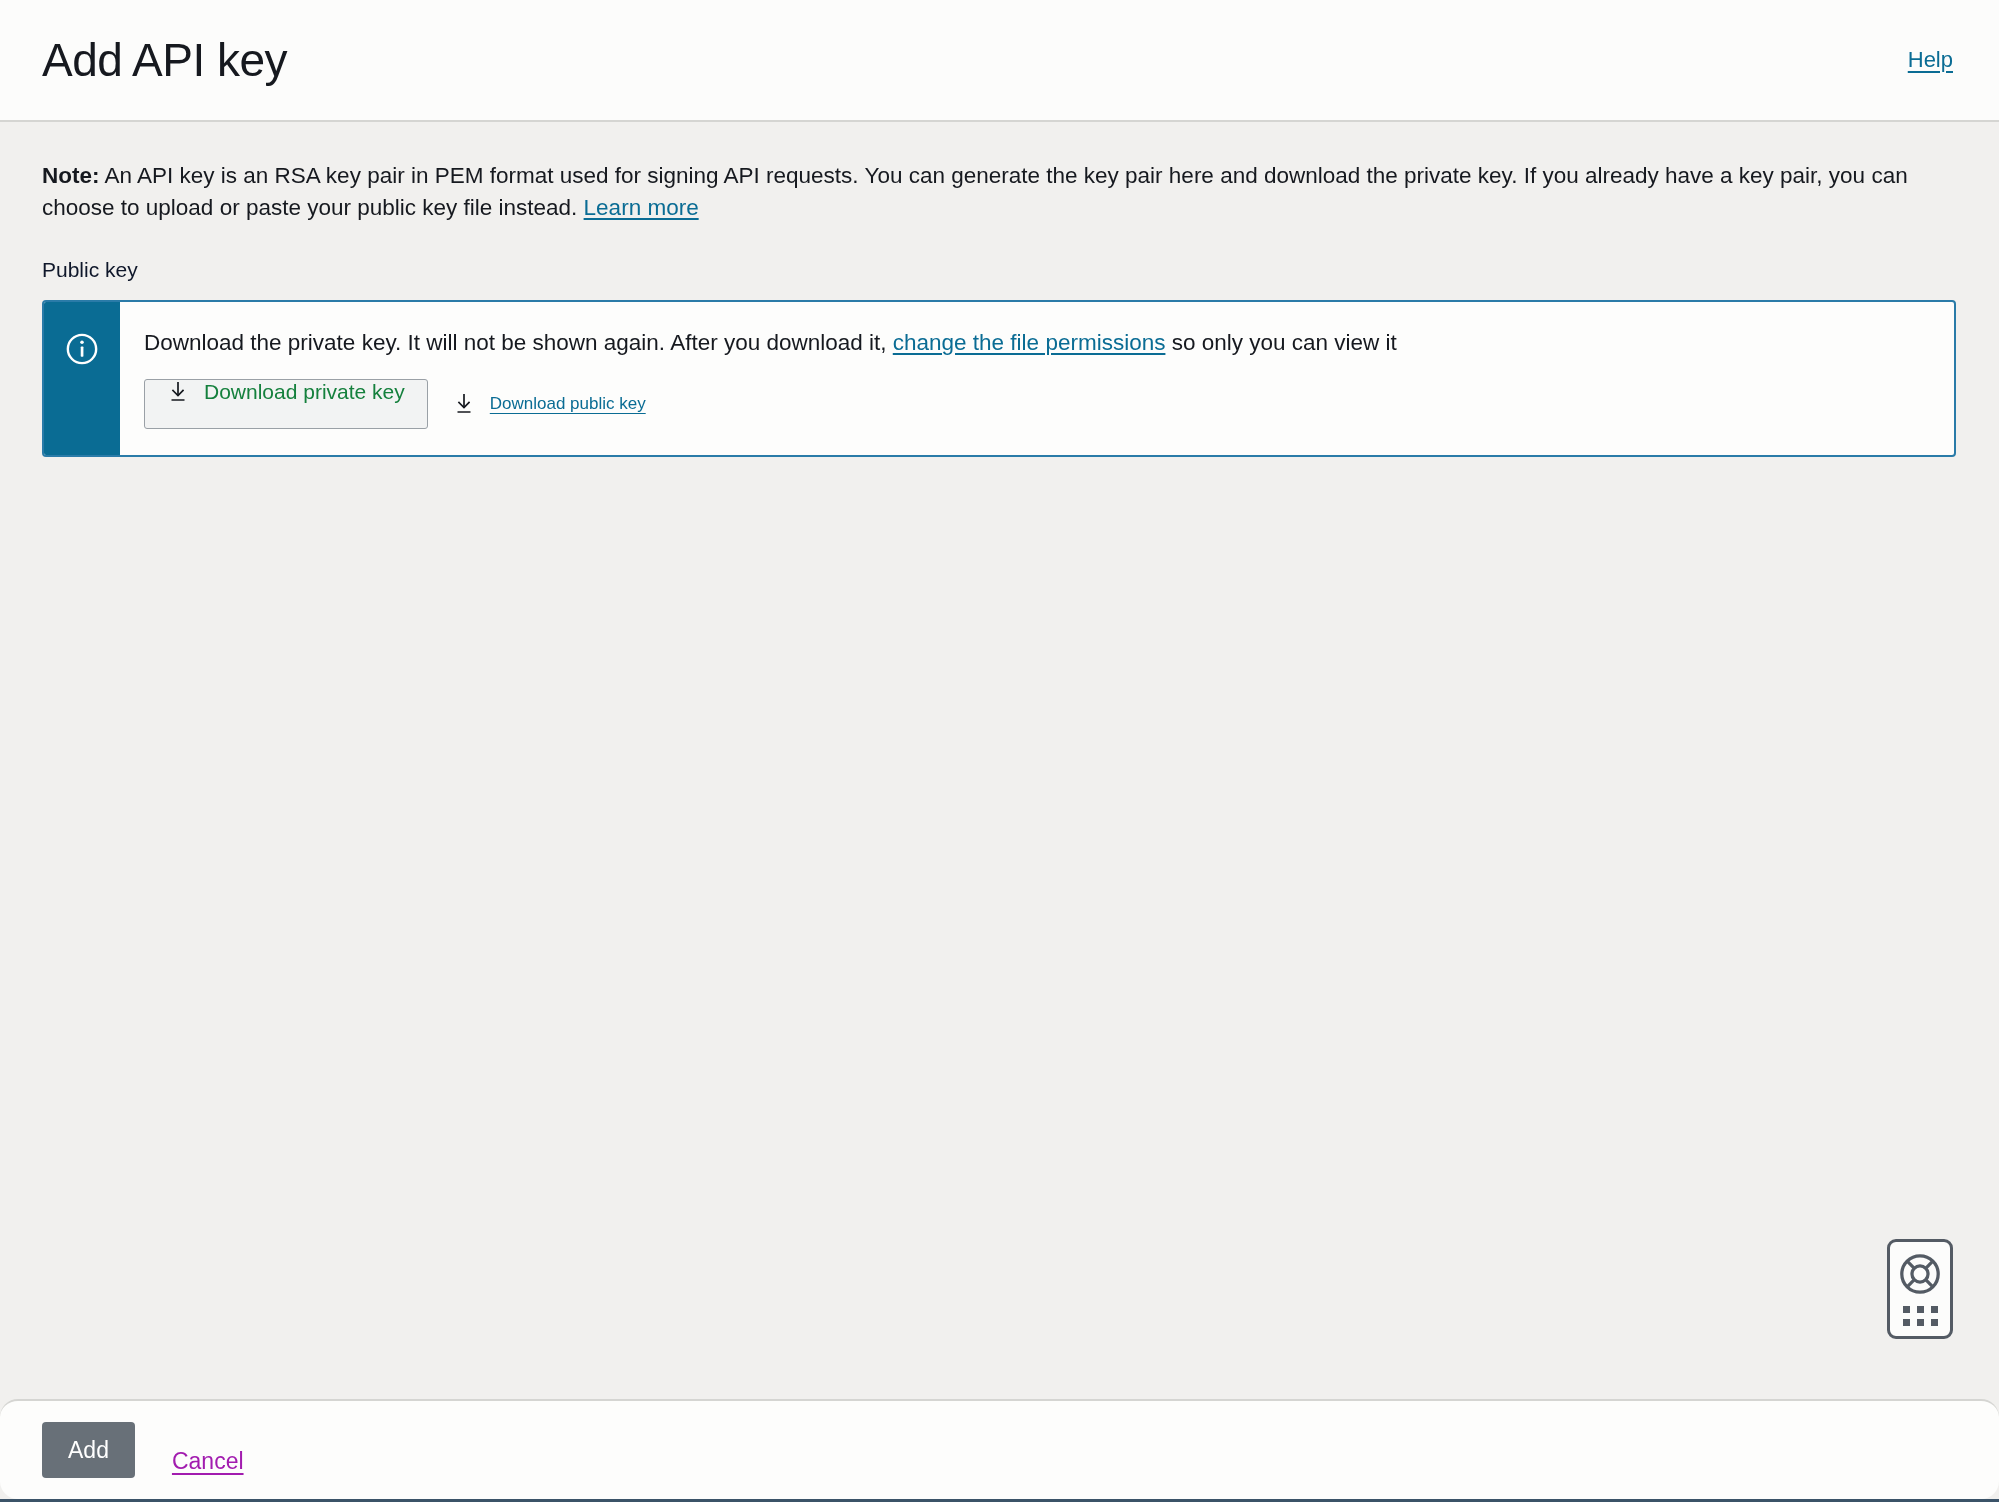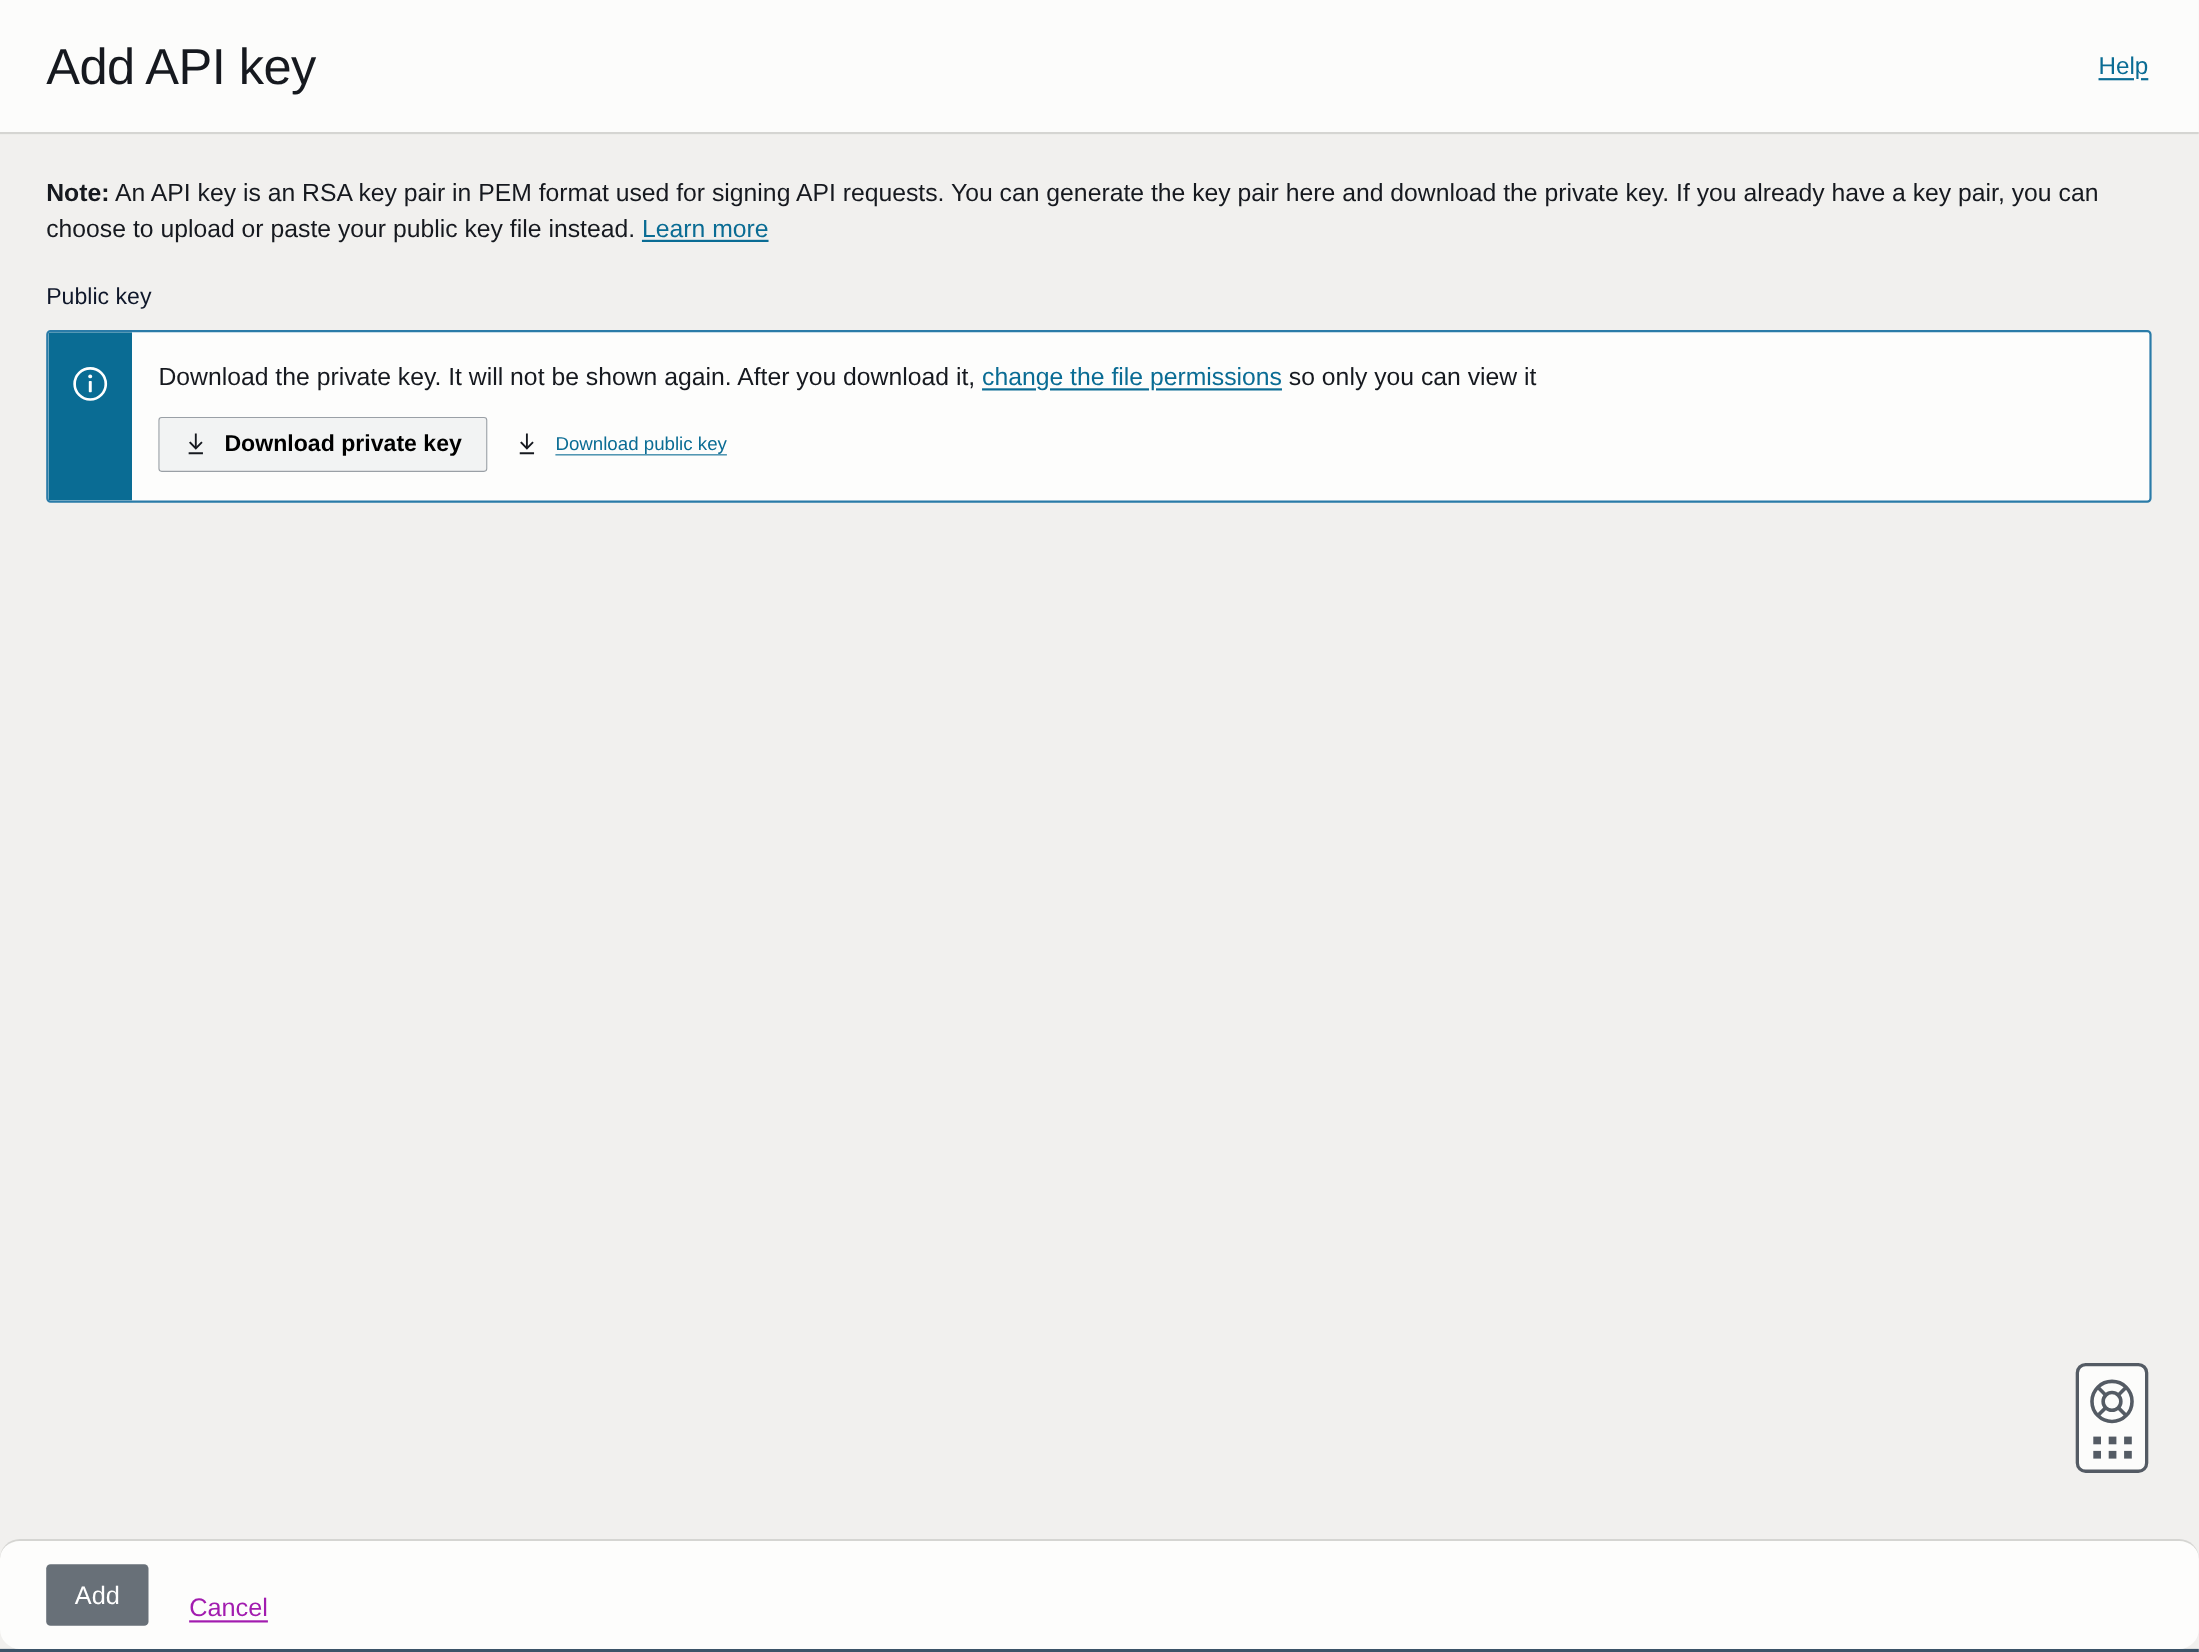--- a/index.html
+++ b/index.html
@@ -165,33 +165,31 @@
     line-height: 28px;
     color: #16191f;
   }
   .alert-actions {
     display: flex;
     align-items: center;
     margin-top: 22px;
   }
   .btn-normal {
     display: inline-flex;
-    align-items: center;
     gap: 15px;
     height: 50px;
     padding: 0 22px;
     background: #f2f3f3;
     border: 1.5px solid #9aa0a6;
     border-radius: 3px;
     font-size: 21px;
-    color: #000000;
+    color: #15803d;
     cursor: pointer;
     box-sizing: border-box;
     font-family: "Liberation Sans", sans-serif;
-    font-weight: bold;
   }
   .link-action {
     display: inline-flex;
     align-items: center;
     gap: 15px;
     margin-left: 25px;
     font-size: 17px;
     cursor: pointer;
     justify-content: space-between;
   }

